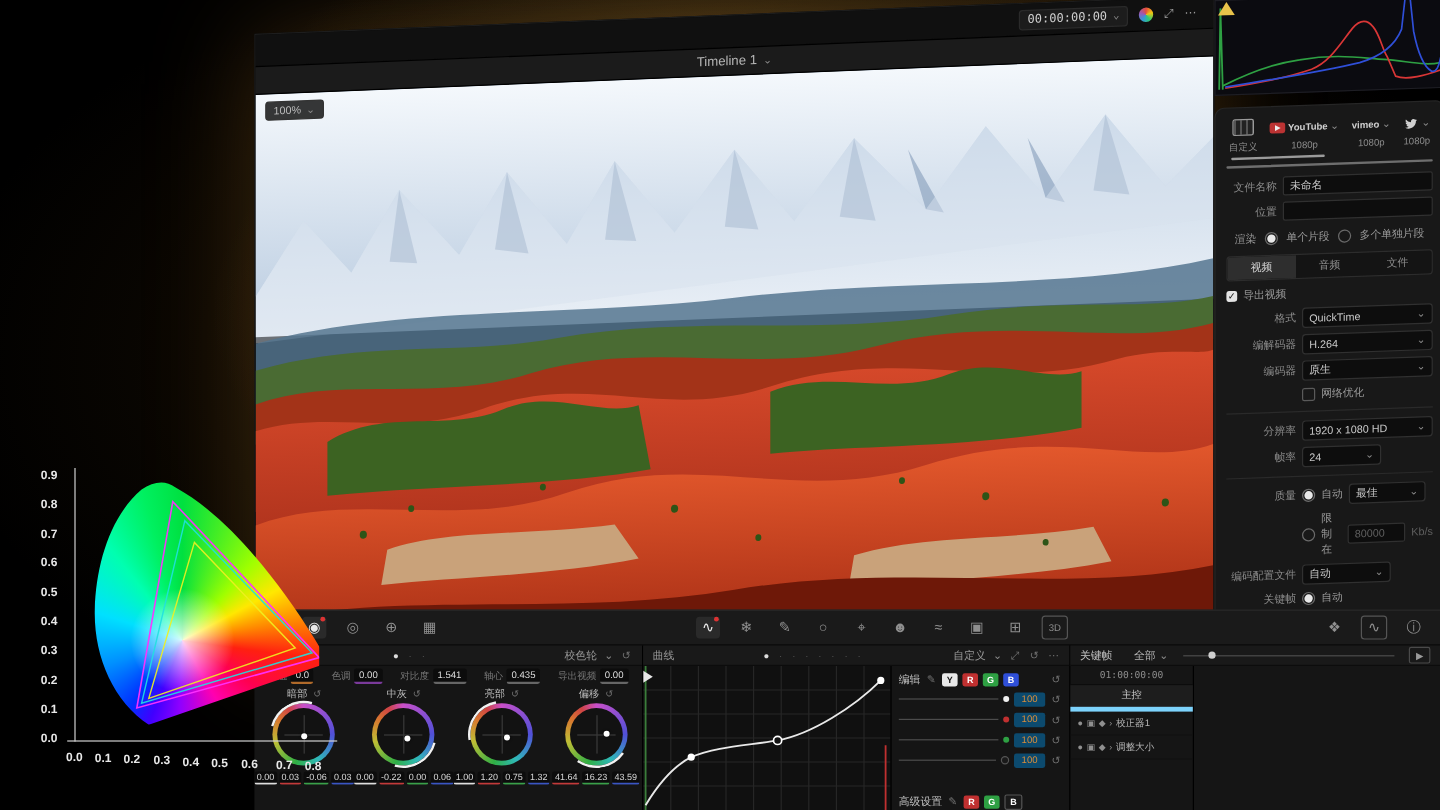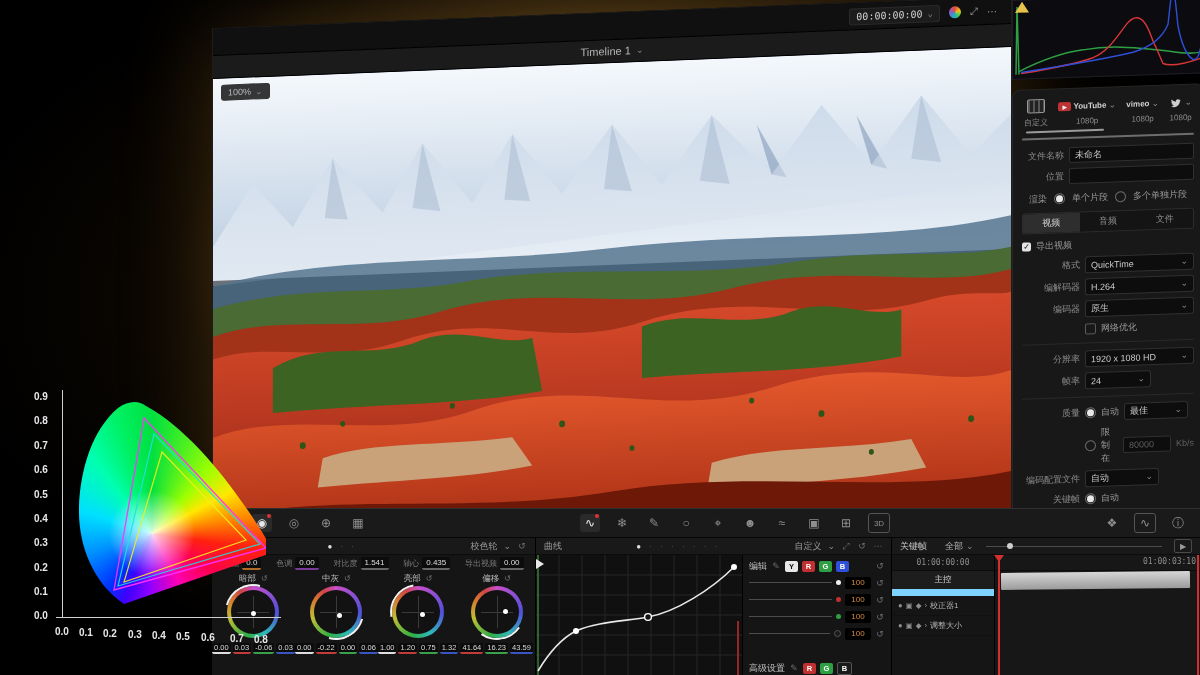--- a/index.html
+++ b/index.html
@@ -116,40 +116,40 @@
   .cgrid{width:206px;flex:none;background:#101010;border-right:1px solid #000;position:relative;}
   .cgrid svg{display:block;width:100%;height:100%;}
   .editcol{flex:1;display:flex;flex-direction:column;padding:3px 6px 0;min-width:0;}
   .erow{display:flex;align-items:center;gap:4px;height:16px;color:#c0c0c0;}
   .chanbtn{width:13px;height:11px;border-radius:2px;display:flex;align-items:center;justify-content:center;
     font-size:7.5px;font-weight:bold;color:#fff;cursor:pointer;}
   .cY{background:#e8e8e8;color:#111;} .cR{background:#c03030;} .cG{background:#2ea043;} .cB{background:#2f4fd8;}
   .srow{display:flex;align-items:center;gap:4px;height:17px;}
   .sline{flex:1;height:1px;background:#4c4c4c;}
   .sdot{width:5px;height:5px;border-radius:50%;flex:none;}
-  .snum{width:26px;height:12px;background:#000000;border-radius:2px;color:#d78d3c;font-size:8px;
+  .snum{width:26px;height:12px;background:#0c4a6e;border-radius:2px;color:#d78d3c;font-size:8px;
     display:flex;align-items:center;justify-content:center;}
   .rst{color:#6f6f6f;font-size:9px;width:10px;text-align:center;cursor:pointer;}
   .softrow{margin-top:auto;display:flex;align-items:center;gap:4px;height:16px;color:#c0c0c0;}
   
   .kf-sec{flex:1;border-right:none;}
   .kf-head{height:16px;flex:none;display:flex;align-items:center;gap:6px;padding:0 8px;
     background:#191919;border-bottom:1px solid #0c0c0c;}
   .kf-title{color:#c5c5c5;}
   .kf-filter{display:flex;align-items:center;gap:3px;color:#b5b5b5;margin-left:12px;}
   .kf-slider{flex:1;height:1px;background:#4c4c4c;position:relative;margin:0 6px;}
   .kf-slider i{position:absolute;left:12%;top:-3px;width:6px;height:6px;border-radius:50%;background:#cfcfcf;}
   .kf-btn{width:16px;height:12px;border:1px solid #4a4a4a;border-radius:2px;display:flex;align-items:center;
     justify-content:center;color:#9a9a9a;font-size:8px;}
   .kf-body{flex:1;display:flex;min-height:0;position:relative;text-align:center;}
   .kf-left{width:102px;flex:none;border-right:1px solid #000;display:flex;flex-direction:column;}
   .kf-ruler{height:15px;display:flex;align-items:center;justify-content:center;color:#8d8d8d;font-size:8px;
     border-bottom:1px solid #0c0c0c;}
   .kf-master{height:18px;display:flex;align-items:center;justify-content:center;color:#cfcfcf;background:#1d1d1d;
-    border-bottom:7px solid #7dd3fc;font-size:8.5px;}
+    border-bottom:4px solid #7dd3fc;font-size:8.5px;}
   .kf-track{height:19px;display:flex;align-items:center;gap:3px;padding-left:6px;color:#b5b5b5;font-size:8px;
     border-bottom:1px solid #111;}
   .kf-right{flex:1;position:relative;background:#171717;}
   .kf-ruler2{position:absolute;left:0;right:0;top:0;height:15px;border-bottom:1px solid #0c0c0c;color:#8d8d8d;font-size:8px;}
   .kf-ruler2 span{position:absolute;right:4px;top:2px;}
   .clipbar{position:absolute;left:6px;right:10px;top:17px;height:17px;border-radius:1px;
     background:linear-gradient(#d6d6d6,#9b9b9b);transform:rotate(-0.6deg);}
   .playhead{position:absolute;left:3px;top:0;bottom:0;width:2px;background:#d23030;}
   .playhead::before{content:"";position:absolute;left:-4px;top:0;border-left:5px solid transparent;
     border-right:5px solid transparent;border-top:7px solid #d23030;}
@@ -682,28 +682,20 @@
               <span>校正器1</span>
             </div>
             <div class="kf-track">
               <span class="tiny">●</span>
               <span class="tiny">▣</span>
               <span class="tiny">◆</span>
               <span class="tiny">›</span>
               <span>调整大小</span>
             </div>
           </div>
-          <div class="kf-right">
-            <div class="kf-ruler2 mono">
-                <span>01:00:03:10</span>
-              </div>
-            <div class="clipbar"></div>
-            <div class="playhead"></div>
-            <div class="edge-red"></div>
-          </div>
         </div>
       </section>
     </div>
   </div>
 
   <div class="cie">
     <div class="shoe"></div>
     <svg class="tris" viewBox="0 0 200 212">
       <polygon points="78,20 48,192 200,150" fill="none" stroke="#ff30ff" stroke-width="1.3" opacity="0.95"></polygon>
       <polygon points="88,36 52,188 194,146" fill="none" stroke="#20e0e0" stroke-width="1.2" opacity="0.9"></polygon>

